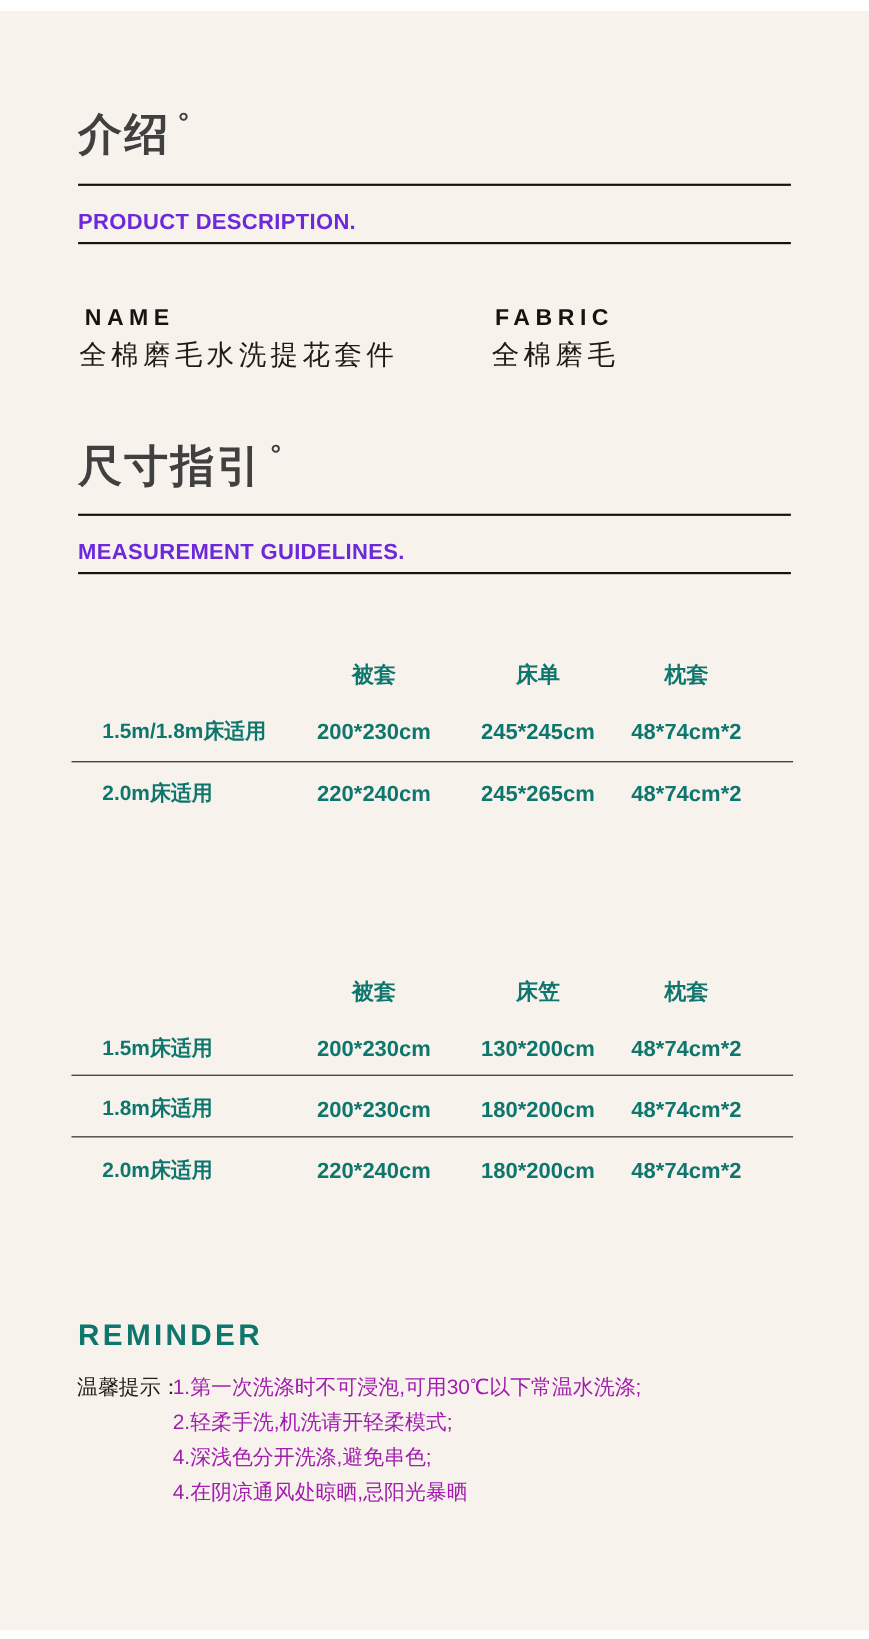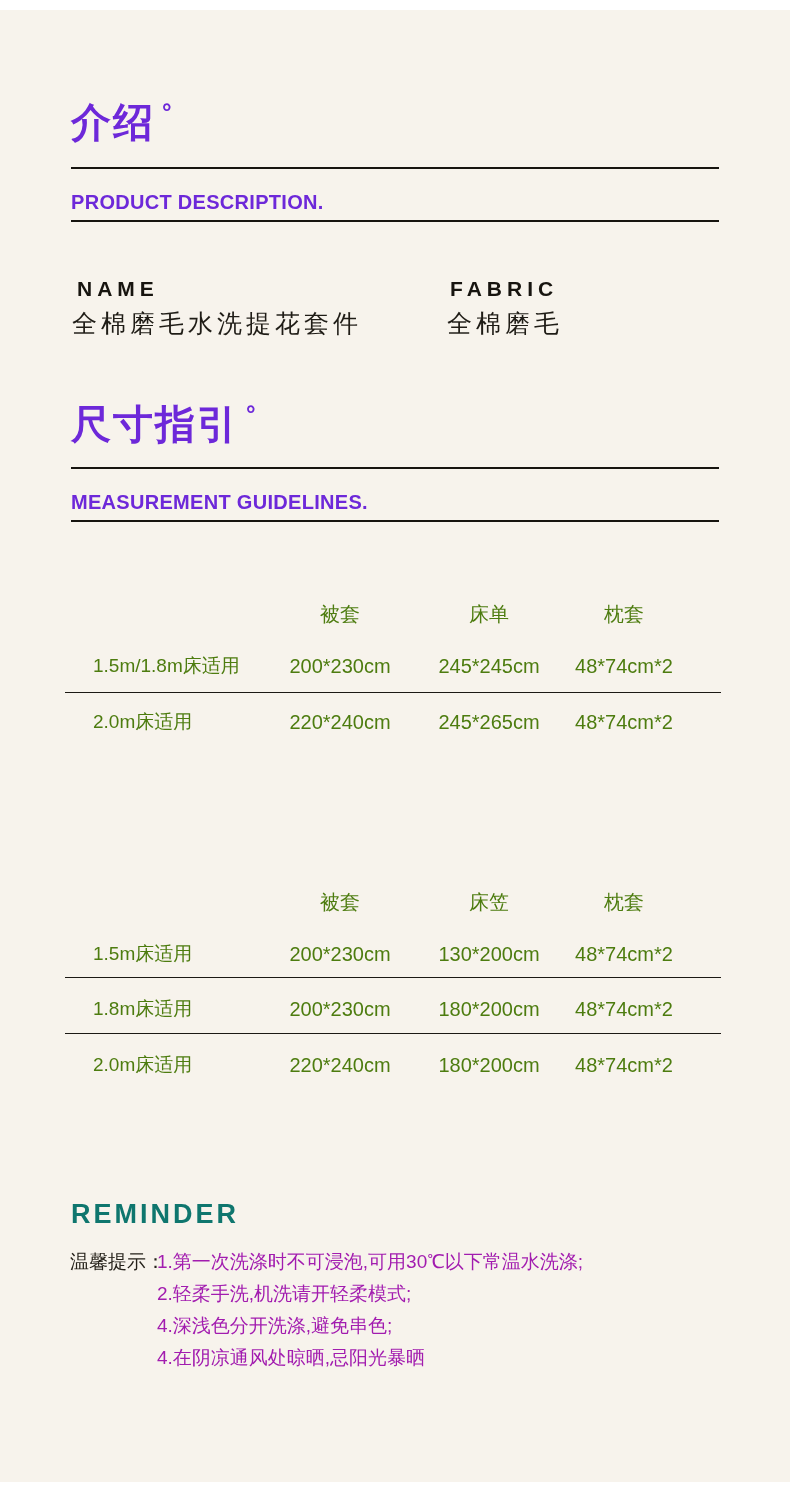--- a/index.html
+++ b/index.html
@@ -11,42 +11,42 @@
   }
   #page{
     position:relative;width:790px;height:1490px;background:#ffffff;overflow:hidden;
   }
   #panel{
     position:absolute;left:0;top:10px;right:0;bottom:8px;
     background:#f7f3ec;
   }
   .abs{position:absolute;}
   .h-zh{
-    font-size:40px;font-weight:bold;color:#6d28d9;line-height:52px;letter-spacing:2px;
+    font-size:40px;font-weight:bold;color:#404040;line-height:52px;letter-spacing:2px;
     white-space:nowrap;
   }
   .deg{
     font-size:24px;font-weight:bold;position:relative;top:-16px;margin-left:7px;letter-spacing:0;
   }
   .hline{
     border-top:2px solid #17140f;height:0;width:648px;left:71px;
   }
   .sub-en{
     font-size:20px;font-weight:bold;color:#6d28d9;letter-spacing:0.3px;line-height:36px;
     white-space:nowrap;
   }
   .lbl-en{
     font-size:21px;font-weight:bold;color:#17140f;letter-spacing:5px;line-height:30px;white-space:nowrap;
   }
   .val-zh{
     font-size:25px;font-weight:500;color:#1f1c16;letter-spacing:4px;line-height:34px;white-space:nowrap;
   }
   .trow{
     left:62px;width:660px;display:flex;align-items:center;
-    font-size:20px;color:#4d7c0f;line-height:32px;font-weight:400;white-space:nowrap;
+    font-size:20px;color:#0f766e;line-height:32px;font-weight:700;white-space:nowrap;
   }
   .trow .lab{width:204px;padding-left:31px;box-sizing:border-box;text-align:left;font-size:19px;}
   .trow .c1{width:148px;text-align:center;}
   .trow .c2{width:150px;text-align:center;}
   .trow .c3{width:120px;text-align:center;}
   .tdiv{
     border-top:1.5px solid #1c1914;height:0;width:656px;left:65px;
   }
   .reminder-title{
     font-size:27px;font-weight:bold;color:#0f766e;letter-spacing:3px;line-height:40px;white-space:nowrap;

